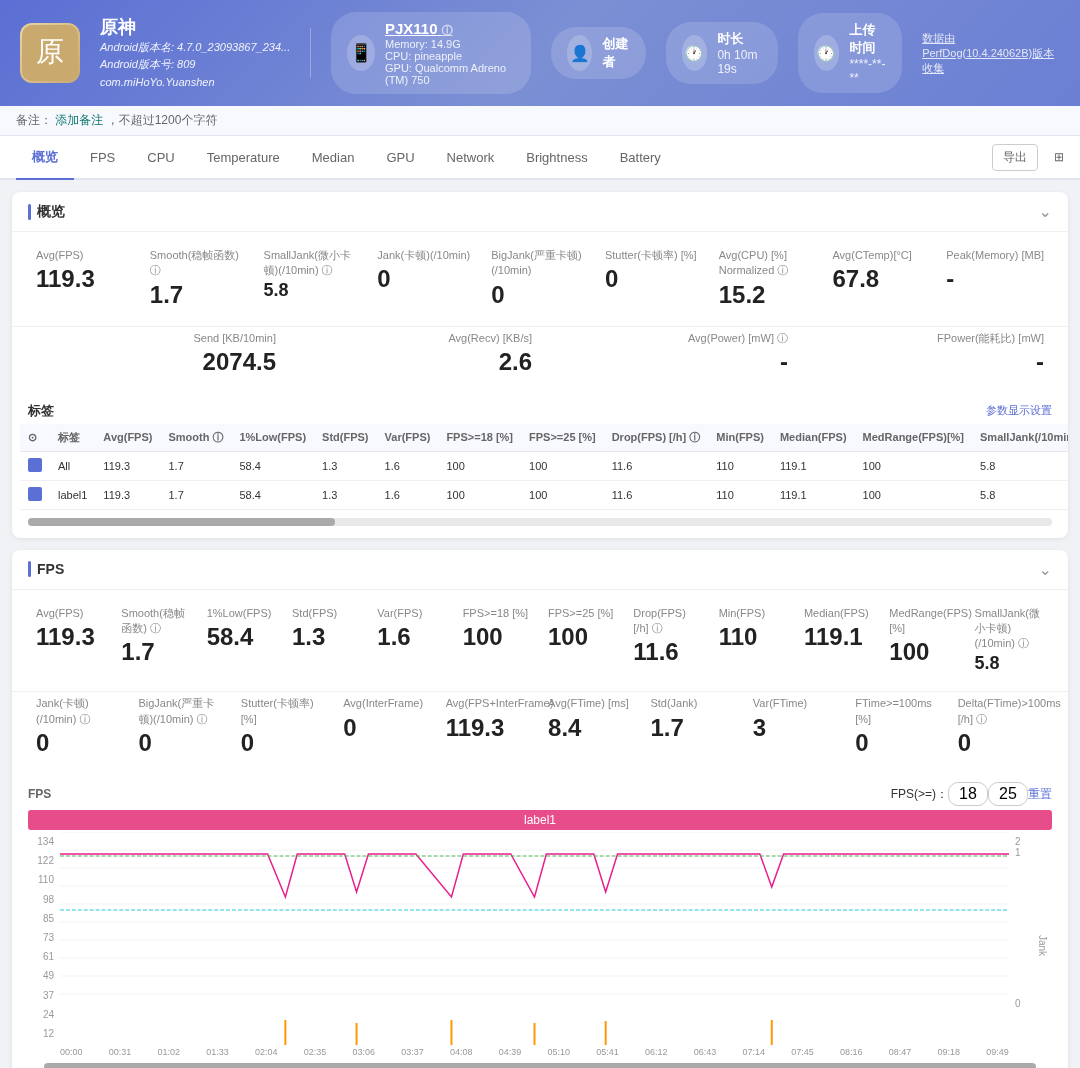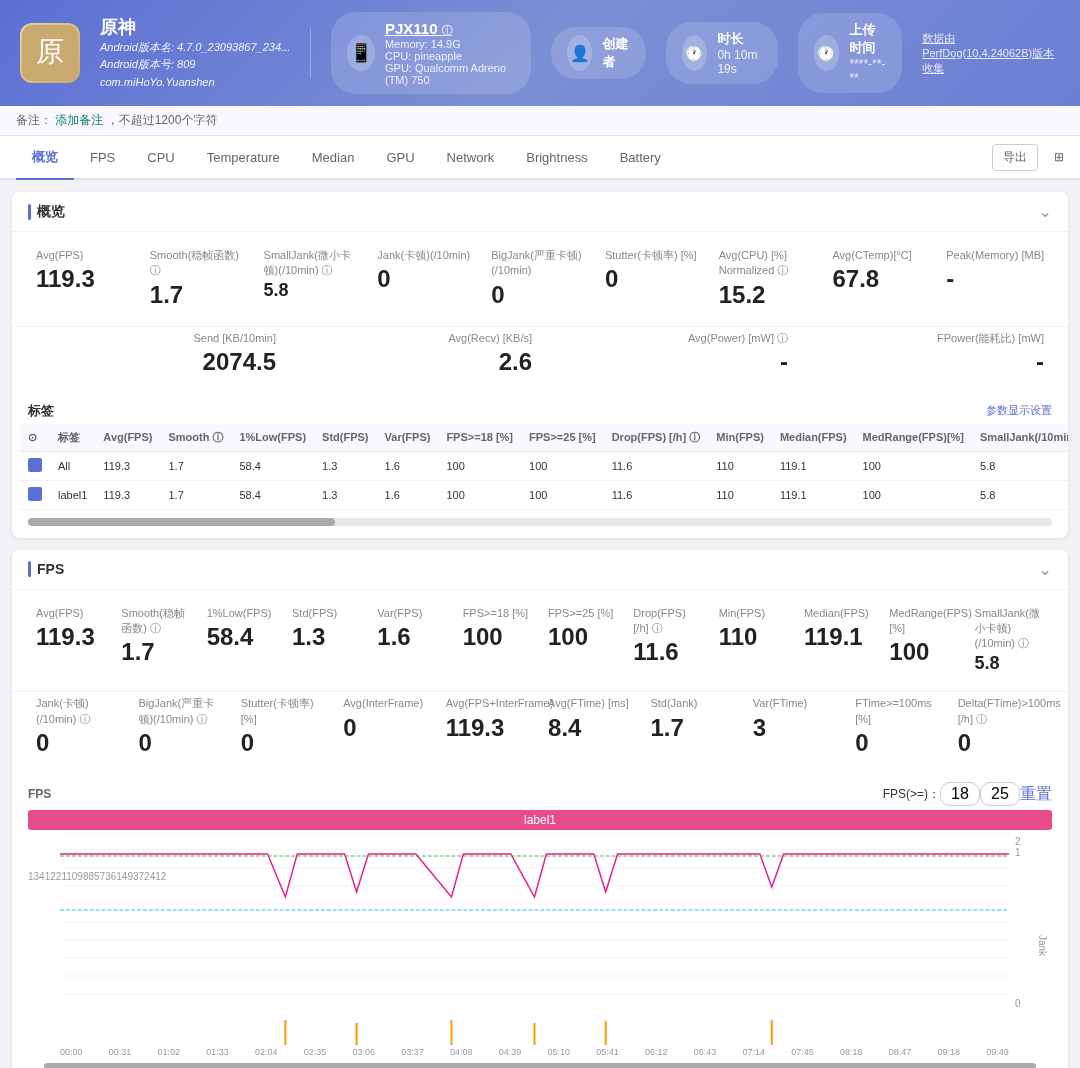--- a/index.html
+++ b/index.html
@@ -205,21 +205,21 @@
       margin-bottom: 4px;
     }
     .chart-title { font-size: 12px; color: #666; font-weight: bold; }
     .fps-controls { display: flex; align-items: center; gap: 0; font-size: 12px; }
     .fps-input {
       width: 40px; padding: 2px 4px;
       border: 1px solid #ccc; border-radius: 10px;
       text-align: center; font-size: 16px;
     }
     .reset-btn {
-      background: none; border: none; color: #5b6fd4; cursor: pointer; font-size: 16px;
+      background: none; border: none; color: #5b6fd4; cursor: pointer; font-size: 12px;
     }
     .chart-label-band {
       background: linear-gradient(90deg, #e74c8b, #e74c8b);
       color: white;
       text-align: center;
       font-size: 12px;
       padding: 3px;
       border-radius: 3px;
       margin-bottom: 2px;
     }
@@ -541,21 +541,21 @@
           <input class="fps-input" type="text" value="18" style="">
           <input class="fps-input" type="text" value="25" style="">
           <button class="reset-btn">重置</button>
         </div>
       </div>
 
       <div class="chart-label-band">label1</div>
 
       <div style="display:flex; position:relative;">
 
-        <div style="display:flex; flex-direction:row; justify-content:space-between; padding: 4px 6px 20px 0; text-align:right; font-size:10px; color:#999; width:32px;margin-top:35px;">
+        <div style="display:flex; flex-direction:column; justify-content:space-between; padding: 4px 6px 20px 0; text-align:right; font-size:10px; color:#999; width:32px;">
           <span>134</span>
             <span>122</span>
             <span>110</span>
             <span>98</span>
             <span>85</span>
             <span>73</span>
             <span>61</span>
             <span>49</span>
             <span>37</span>
             <span>24</span>

